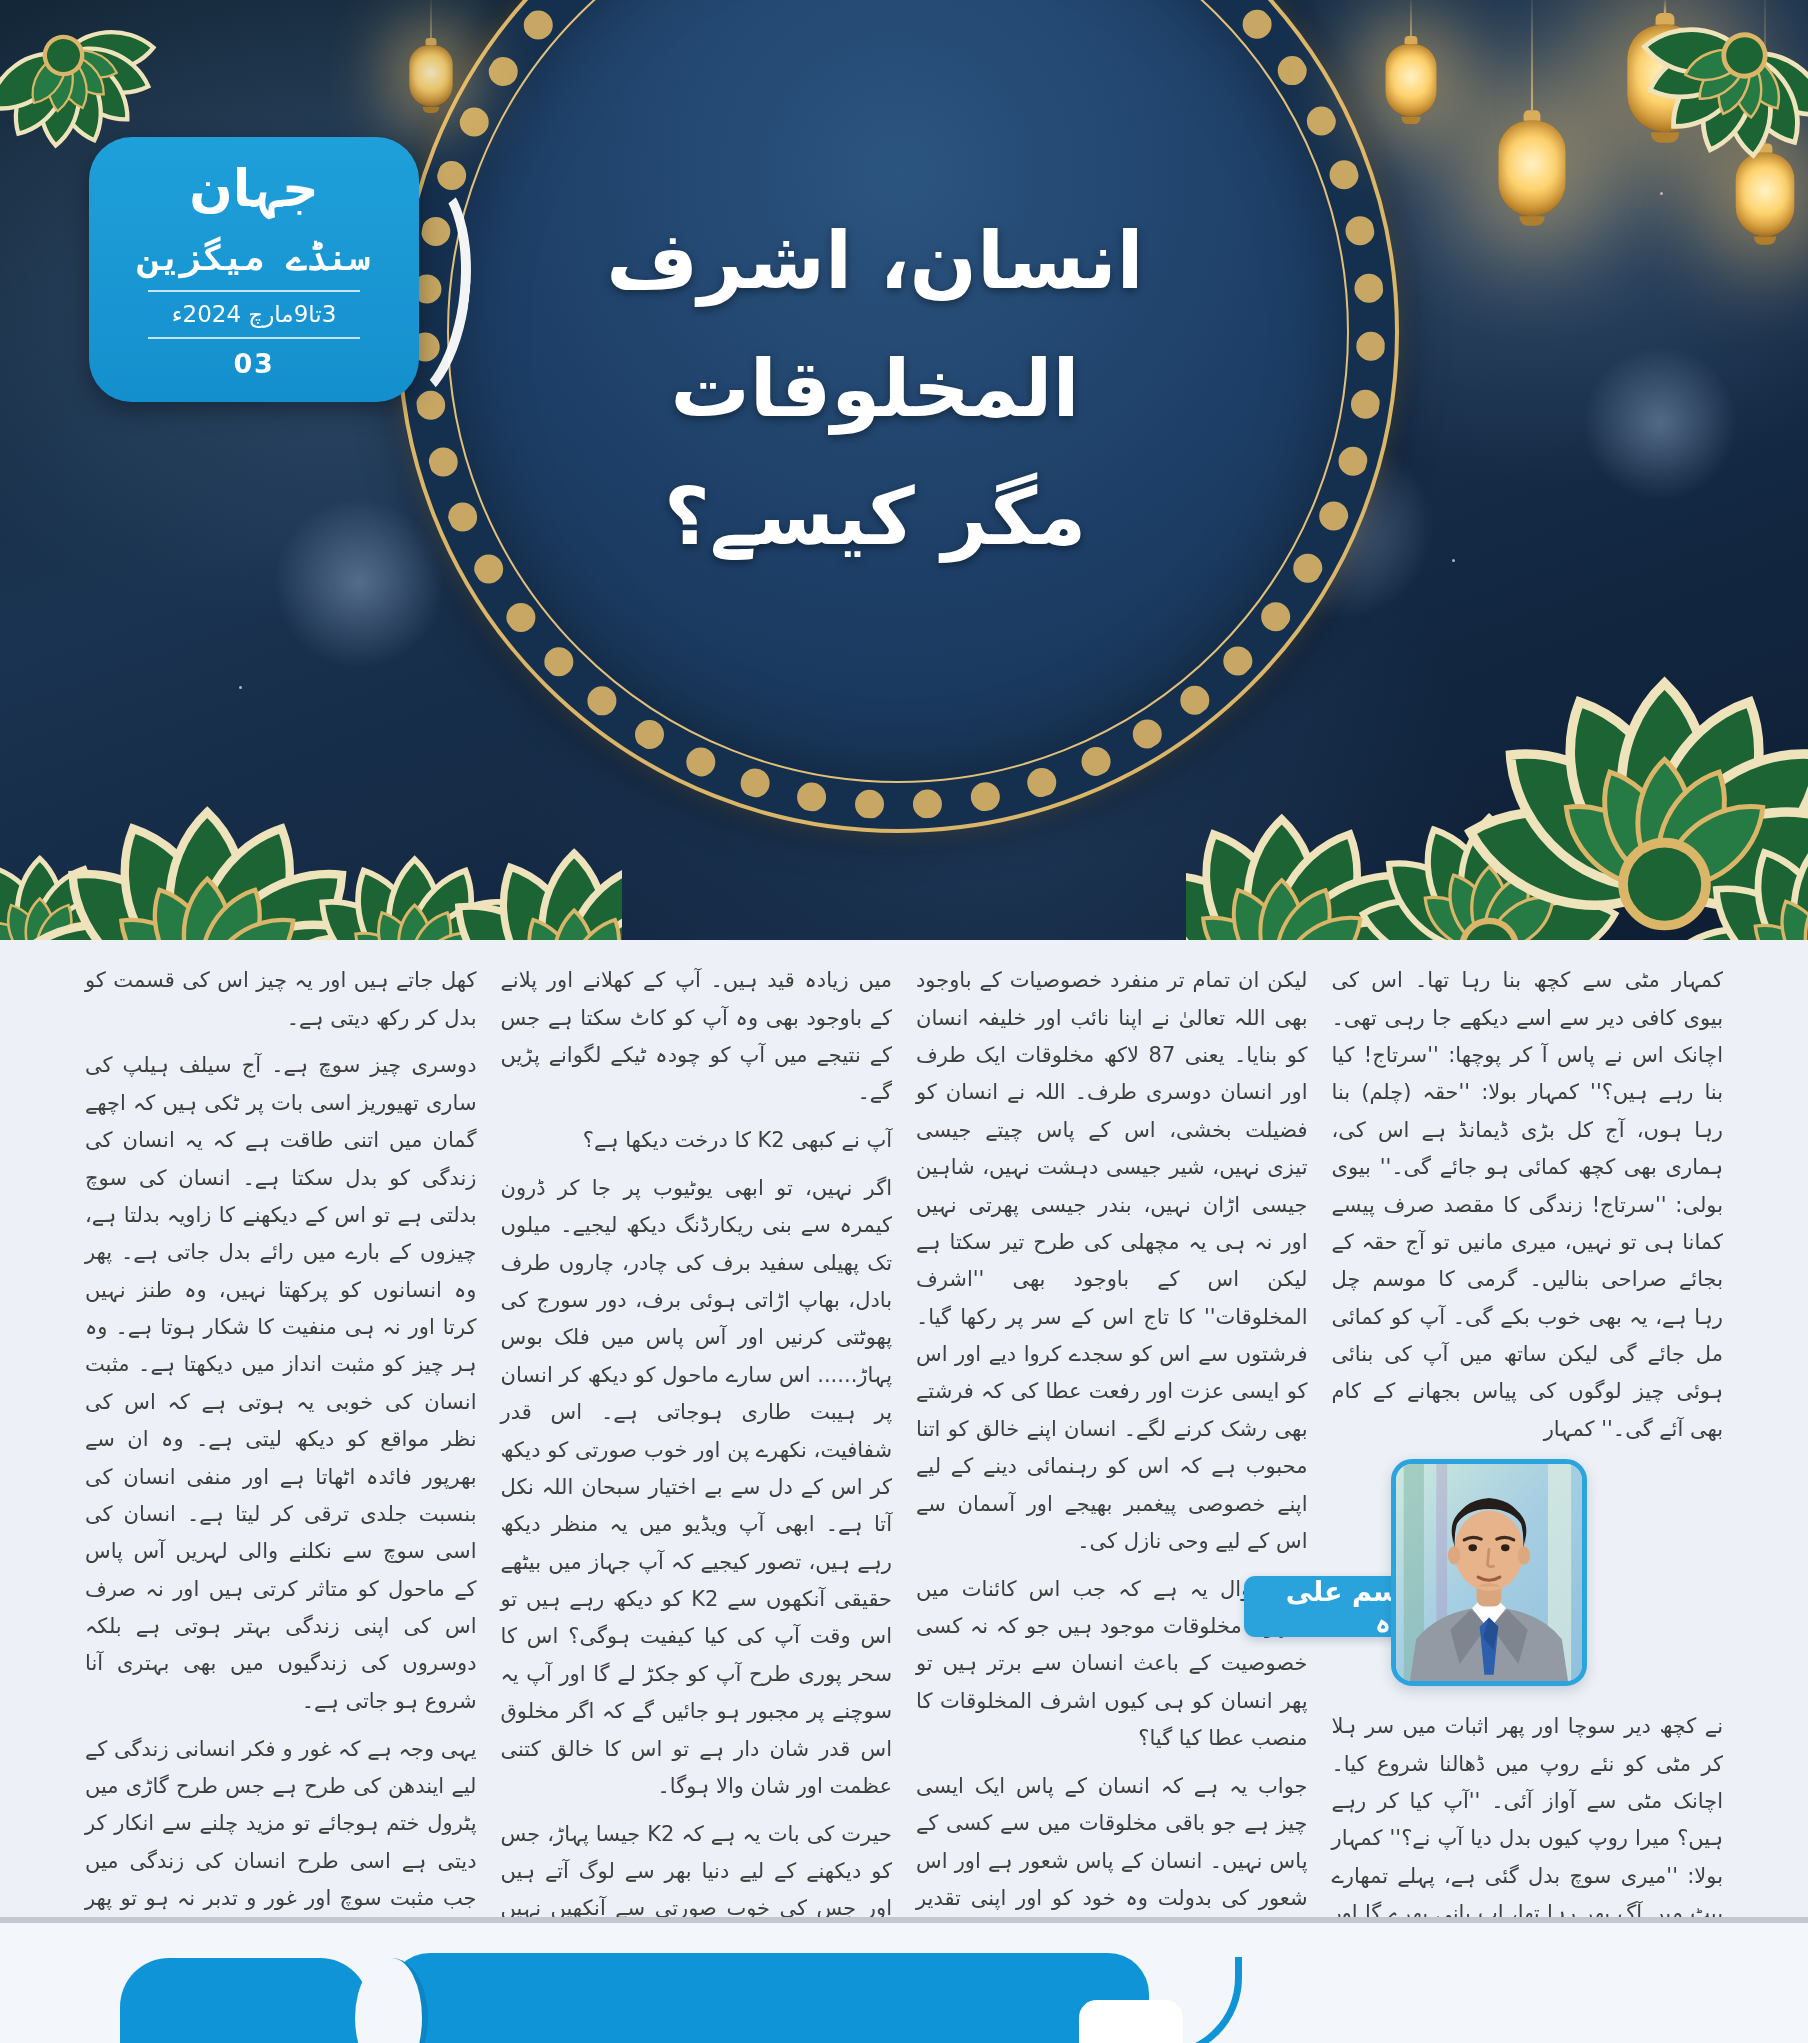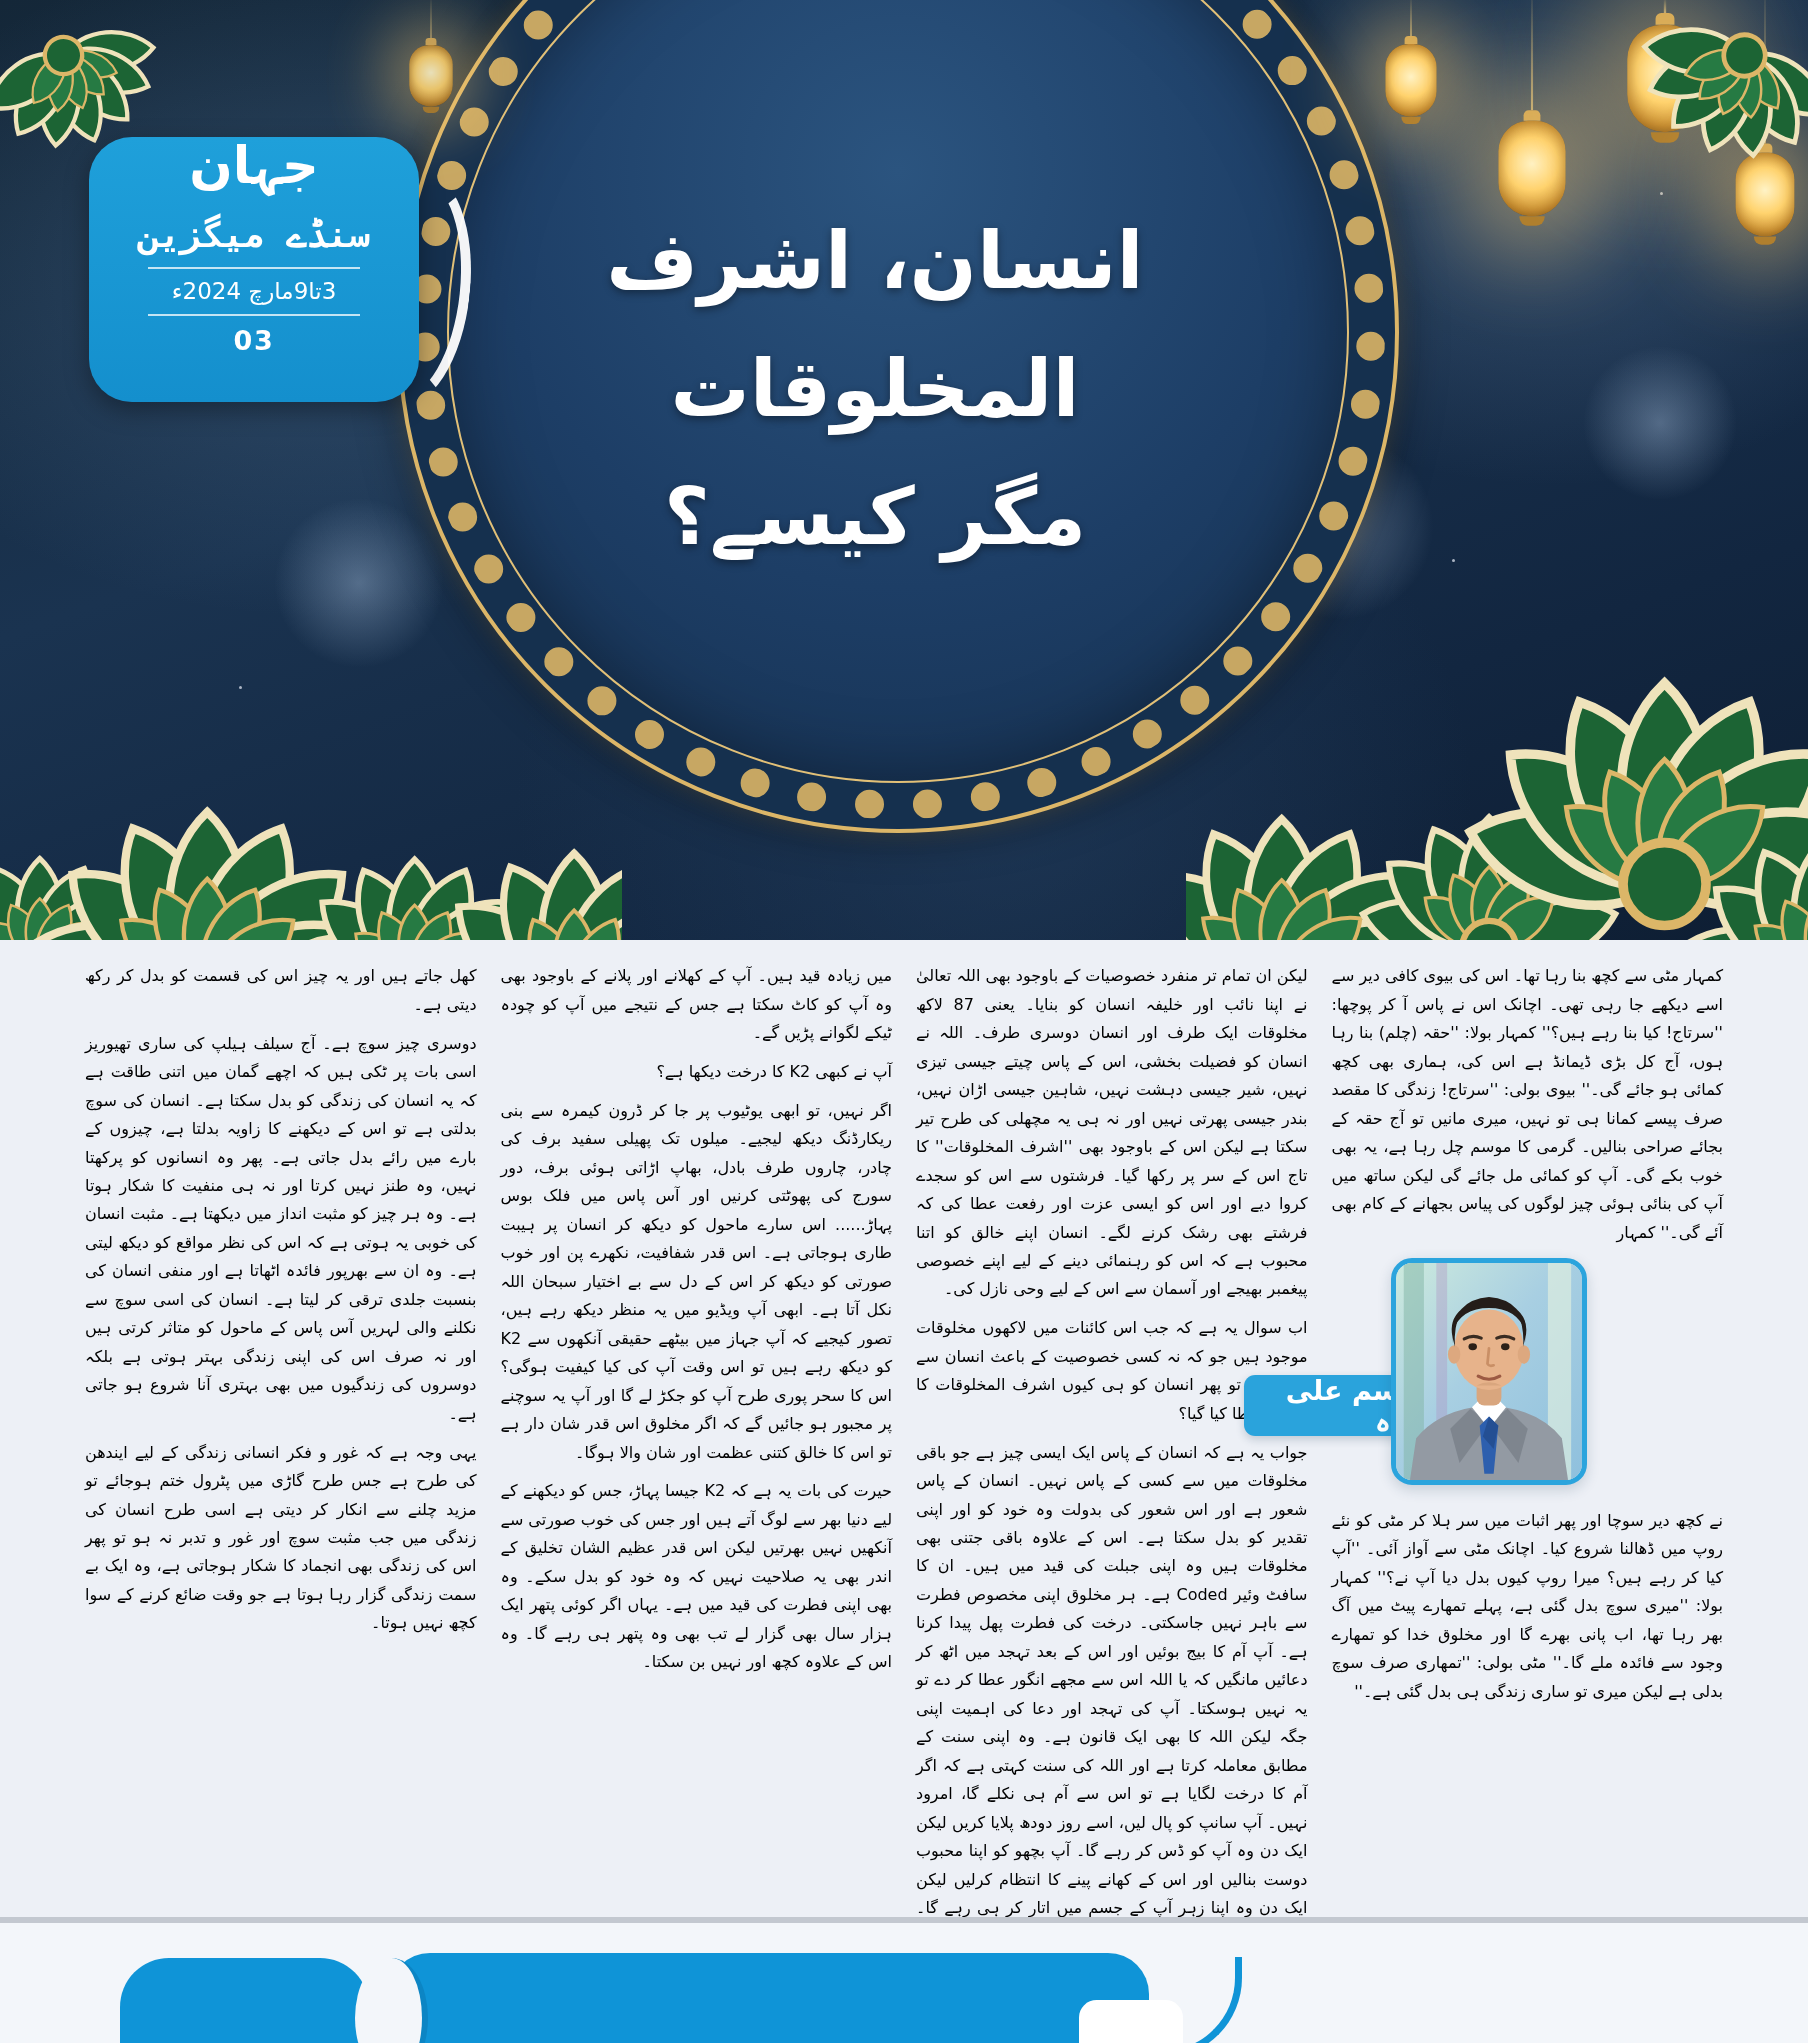--- a/index.html
+++ b/index.html
@@ -27,21 +27,21 @@
     box-shadow:inset 0 0 72px rgba(0,0,0,.35); }
   .headline { position:absolute; left:420px; top:198px; width:910px; text-align:center;
     color:#ffffff; font-weight:700; font-size:79px; line-height:1.62; letter-spacing:0;
     text-shadow:0 3.2px 8px rgba(0,0,0,.4); direction:rtl; }
 
   
   .badge-swoosh { position:absolute; left:350px; top:169px; width:120px; height:239px;
     border:10.4px solid transparent; border-right-color:#ffffff; border-radius:50%; transform:rotate(6deg); opacity:.95; }
   .badge { position:absolute; left:89px; top:137px; width:330px; height:265px; border-radius:43px;
     background:linear-gradient(180deg,#1fa0da,#148fcd); box-shadow:0 8px 24px rgba(0,0,0,.35);
-    display:flex; flex-direction:column; align-items:center; color:#fff; direction:rtl; }
+    display:flex; flex-direction:column; align-items:center; justify-content:center; color:#fff; direction:rtl; }
   .badge-script { font-size:51px; font-weight:700; line-height:1.15; }
   .badge-name { font-size:35px; font-weight:700; margin-top:19px;font-family:Liberation Mono, monospace; }
   .badge-rule { width:64%; height:1.6px; background:rgba(255,255,255,.75); margin:9.6px 0; }
   .badge-date { font-size:23px; font-weight:400; }
   .badge-page { font-size:27px; font-weight:700; letter-spacing:1.6px; }
 
   
   .lantern { position:absolute; display:flex; flex-direction:column; align-items:center; }
   .lantern .cord { width:2.4px; background:linear-gradient(rgba(225,195,125,.1), rgba(225,195,125,.75)); }
   .lantern .finial { width:16px; height:9.6px; background:#caa050; border-radius:4.8px 4.8px 0 0; }
@@ -50,21 +50,21 @@
     box-shadow:0 0 88px 38px rgba(255,205,110,.45), inset 0 0 14.4px rgba(120,70,10,.5); }
   .lantern .base { width:24px; height:9.6px; background:#b07f2e; border-radius:0 0 8px 8px; }
 
   
   .lotus-svg { position:absolute; }
 
   
   .article { position:absolute; left:0; top:940px; width:1808px; height:977px; overflow:hidden;
     display:flex; gap:24px; padding:22.3px 85px 0; background:#edf0f6; direction:rtl; }
   .col { flex:1 1 0; min-width:0; }
-  .para { text-align:justify; font-size:16px; line-height:1.78; color:#000000; margin:0 0 10.4px; direction:rtl; }
+  .para { text-align:justify; font-size:21px; line-height:1.78; color:#404040; margin:0 0 10.4px; direction:rtl; }
 
   .author-figure { position:relative; height:236px; margin:11.2px 0 12.8px; }
   .photo-frame { position:absolute; left:59px; top:0; width:196px; height:227px; border:5.6px solid #2ba4dd;
     border-radius:21px; overflow:hidden; background:#cfe3ea; box-shadow:0 4.8px 12.8px rgba(30,60,90,.18); }
   .photo-frame svg { display:block; width:100%; height:100%; }
   .caption-chip { position:absolute; left:-88px; top:117px; width:184px; height:61px; background:#2aa3dc;
     border-radius:11.2px; display:flex; align-items:center; justify-content:center;
     color:#fff; font-size:27px; font-weight:700; direction:rtl; box-shadow:0 3.2px 8px rgba(30,60,90,.2); }
 
   

